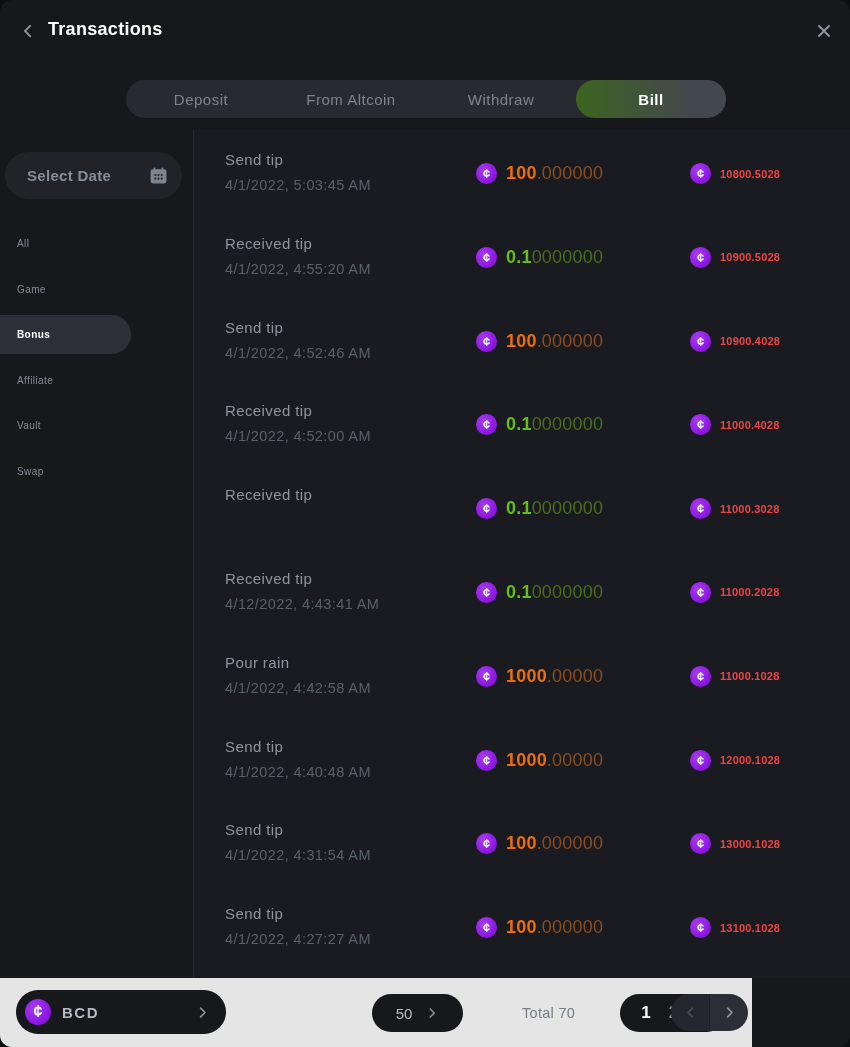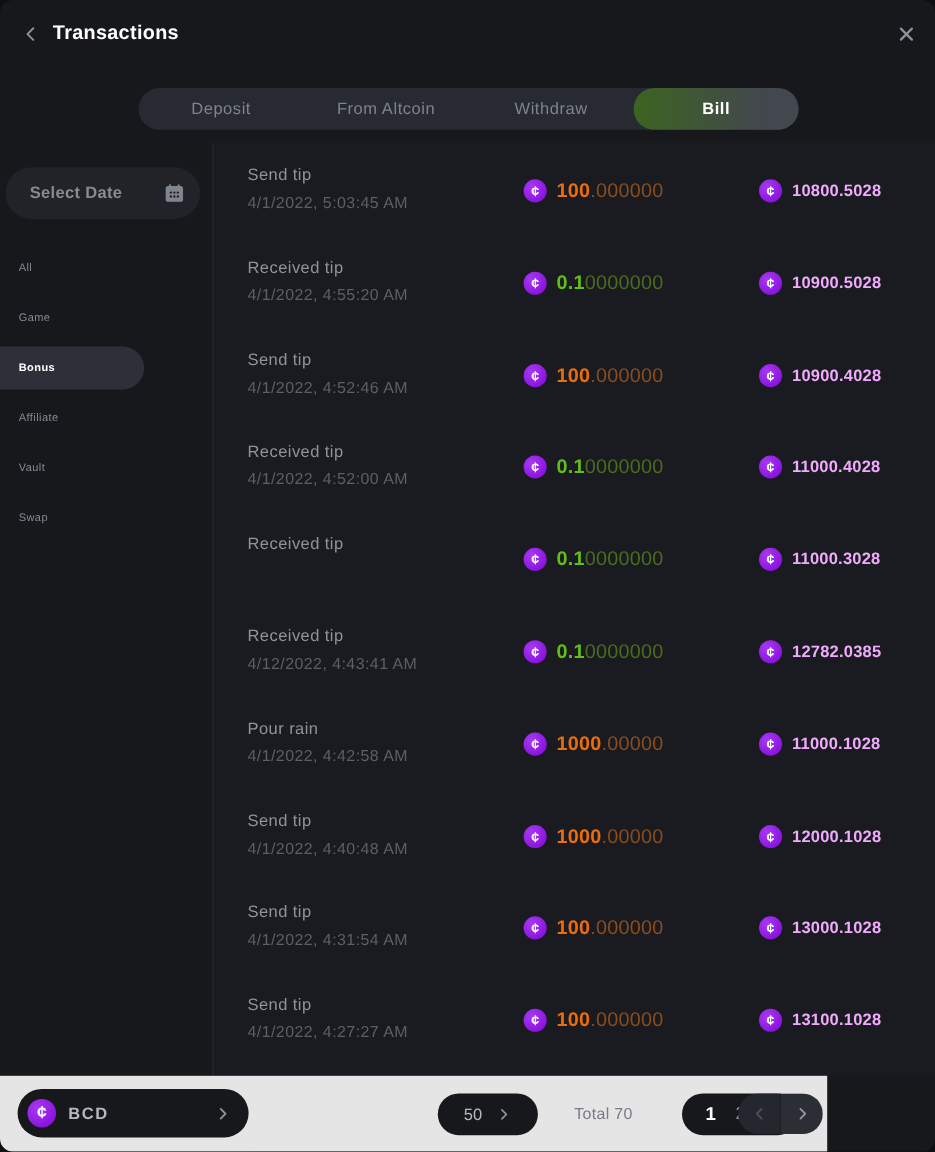--- a/index.html
+++ b/index.html
@@ -100,41 +100,41 @@
     display: inline-flex; align-items: center; justify-content: center;
     flex: none;
   }
   .coin::before { content: "\00A2"; }
   .amt { margin-left: 9px; font-size: 18px; font-weight: normal; letter-spacing: .2px; }
   .amt i { font-style: normal; }
   .row.out .amt b { color: #ed6c0c; }
   .row.out .amt i { color: #8a4d1e; }
   .row.in  .amt b { color: #64be18; }
   .row.in  .amt i { color: #4a6d1d; }
-  .bal { margin-left: 9px; font-size: 15px; font-weight: bold; color: #f0abfc; letter-spacing: .2px; }
+  .bal { margin-left: 9px; font-size: 11px; font-weight: bold; color: #ef4444; letter-spacing: .2px; }
   
   .footer {
     position: absolute; left: 0; top: 978px;
     width: 752px; height: 69px;
     background: #e5e5e5;
   }
   .bcd-pill {
     position: absolute; left: 16px; top: 12px;
     width: 210px; height: 44px; border-radius: 22px;
     background: #17181c; border: none; cursor: pointer;
     display: flex; align-items: center; padding: 0 16px 0 9px;
   }
   .bcd-pill .coin { width: 26px; height: 26px; font-size: 16px; }
   .bcd-label {
     margin-left: 11px; color: #b5bac2; font-size: 15px;
     font-weight: bold; letter-spacing: 1.5px;
   }
   .bcd-pill .chev { margin-left: auto; color: #8d929b; }
   .size-pill {
-    position: absolute; left: 398px; top: 16px;
+    position: absolute; left: 372px; top: 16px;
     width: 91px; height: 38px; border-radius: 19px;
     background: #17181c; border: none; cursor: pointer;
     display: flex; align-items: center; justify-content: center; gap: 13px;
     color: #b5bac2; font-size: 15px;
   }
   .size-pill .chev { color: #8d929b; display:flex; }
   .total-label {
     position: absolute; left: 522px; top: 0; height: 69px;
     display: flex; align-items: center;
     color: #767b84; font-size: 14.5px; letter-spacing: .3px;
@@ -297,21 +297,21 @@
     <div class="col-info">
       <div class="t-type">Received tip</div>
       <div class="t-time">4/12/2022, 4:43:41 AM</div>
     </div>
     <div class="col-amount">
       <span class="coin"></span>
       <span class="amt"><b>0.1</b><i>0000000</i></span>
     </div>
     <div class="col-balance">
       <span class="coin"></span>
-      <span class="bal">12782.0385</span>
+      <span class="bal">11000.2028</span>
     </div>
   </div>
 
   <div class="row out">
     <div class="col-info">
       <div class="t-type">Pour rain</div>
       <div class="t-time">4/1/2022, 4:42:58 AM</div>
     </div>
     <div class="col-amount">
       <span class="coin"></span>

